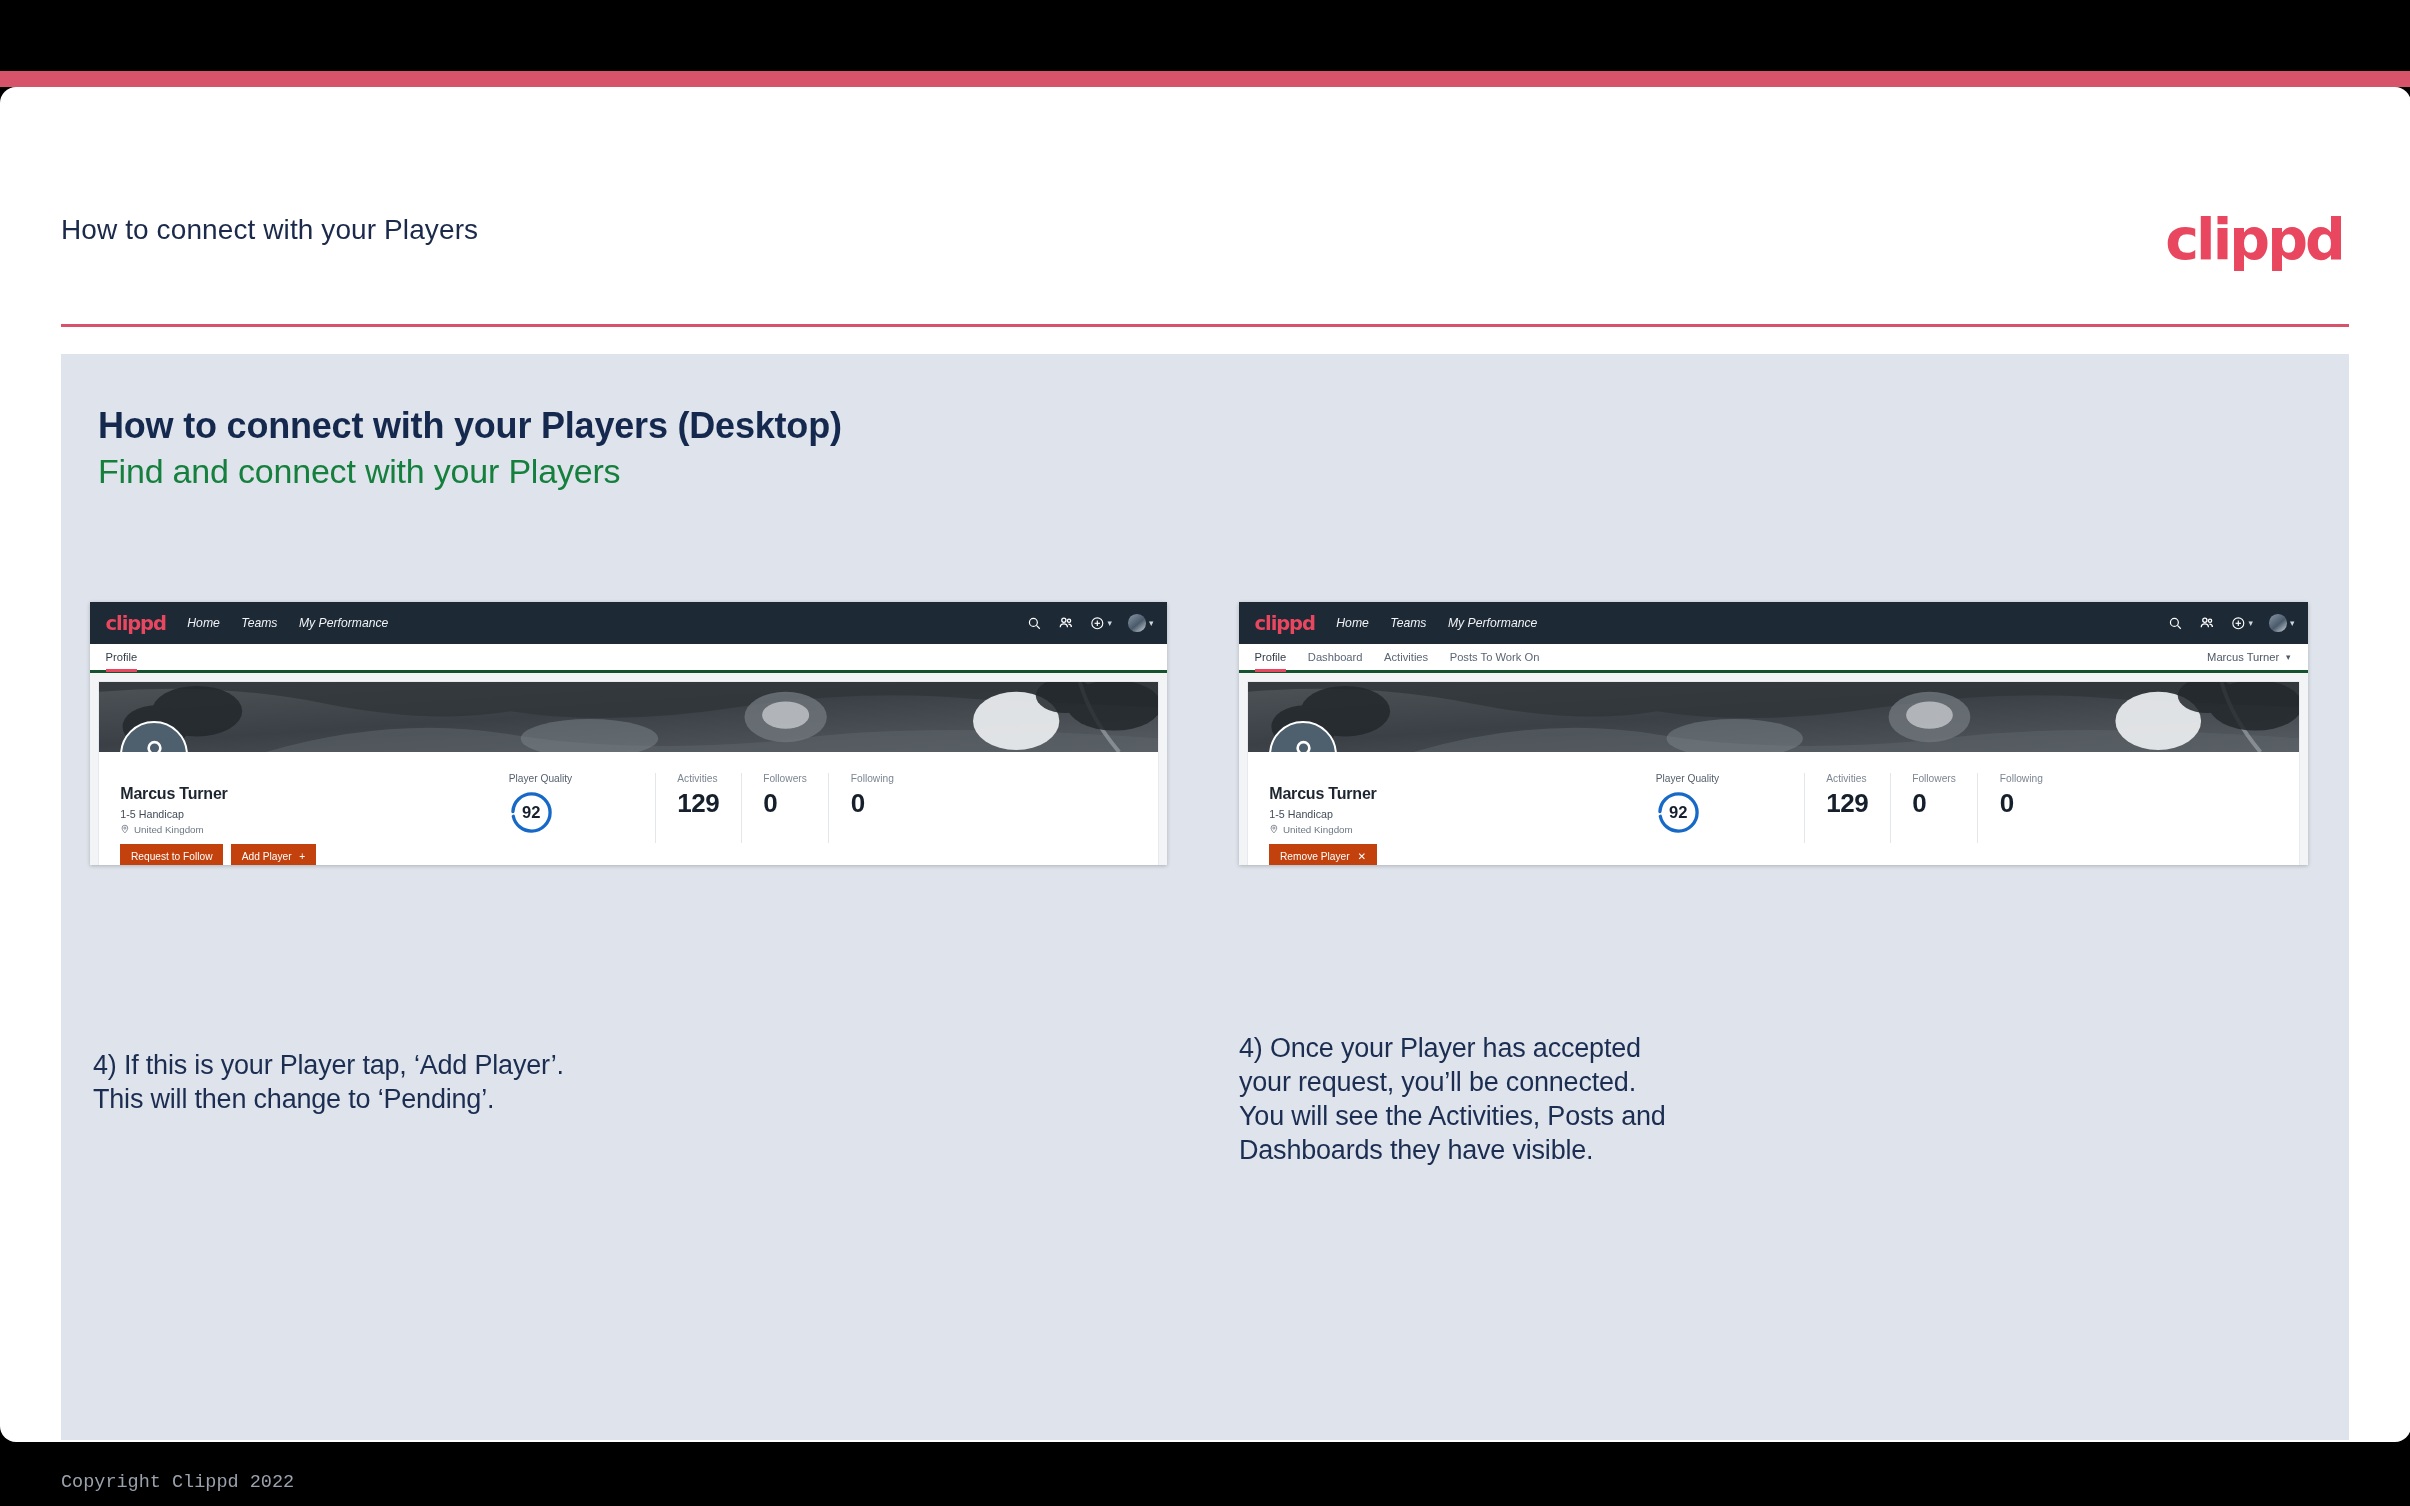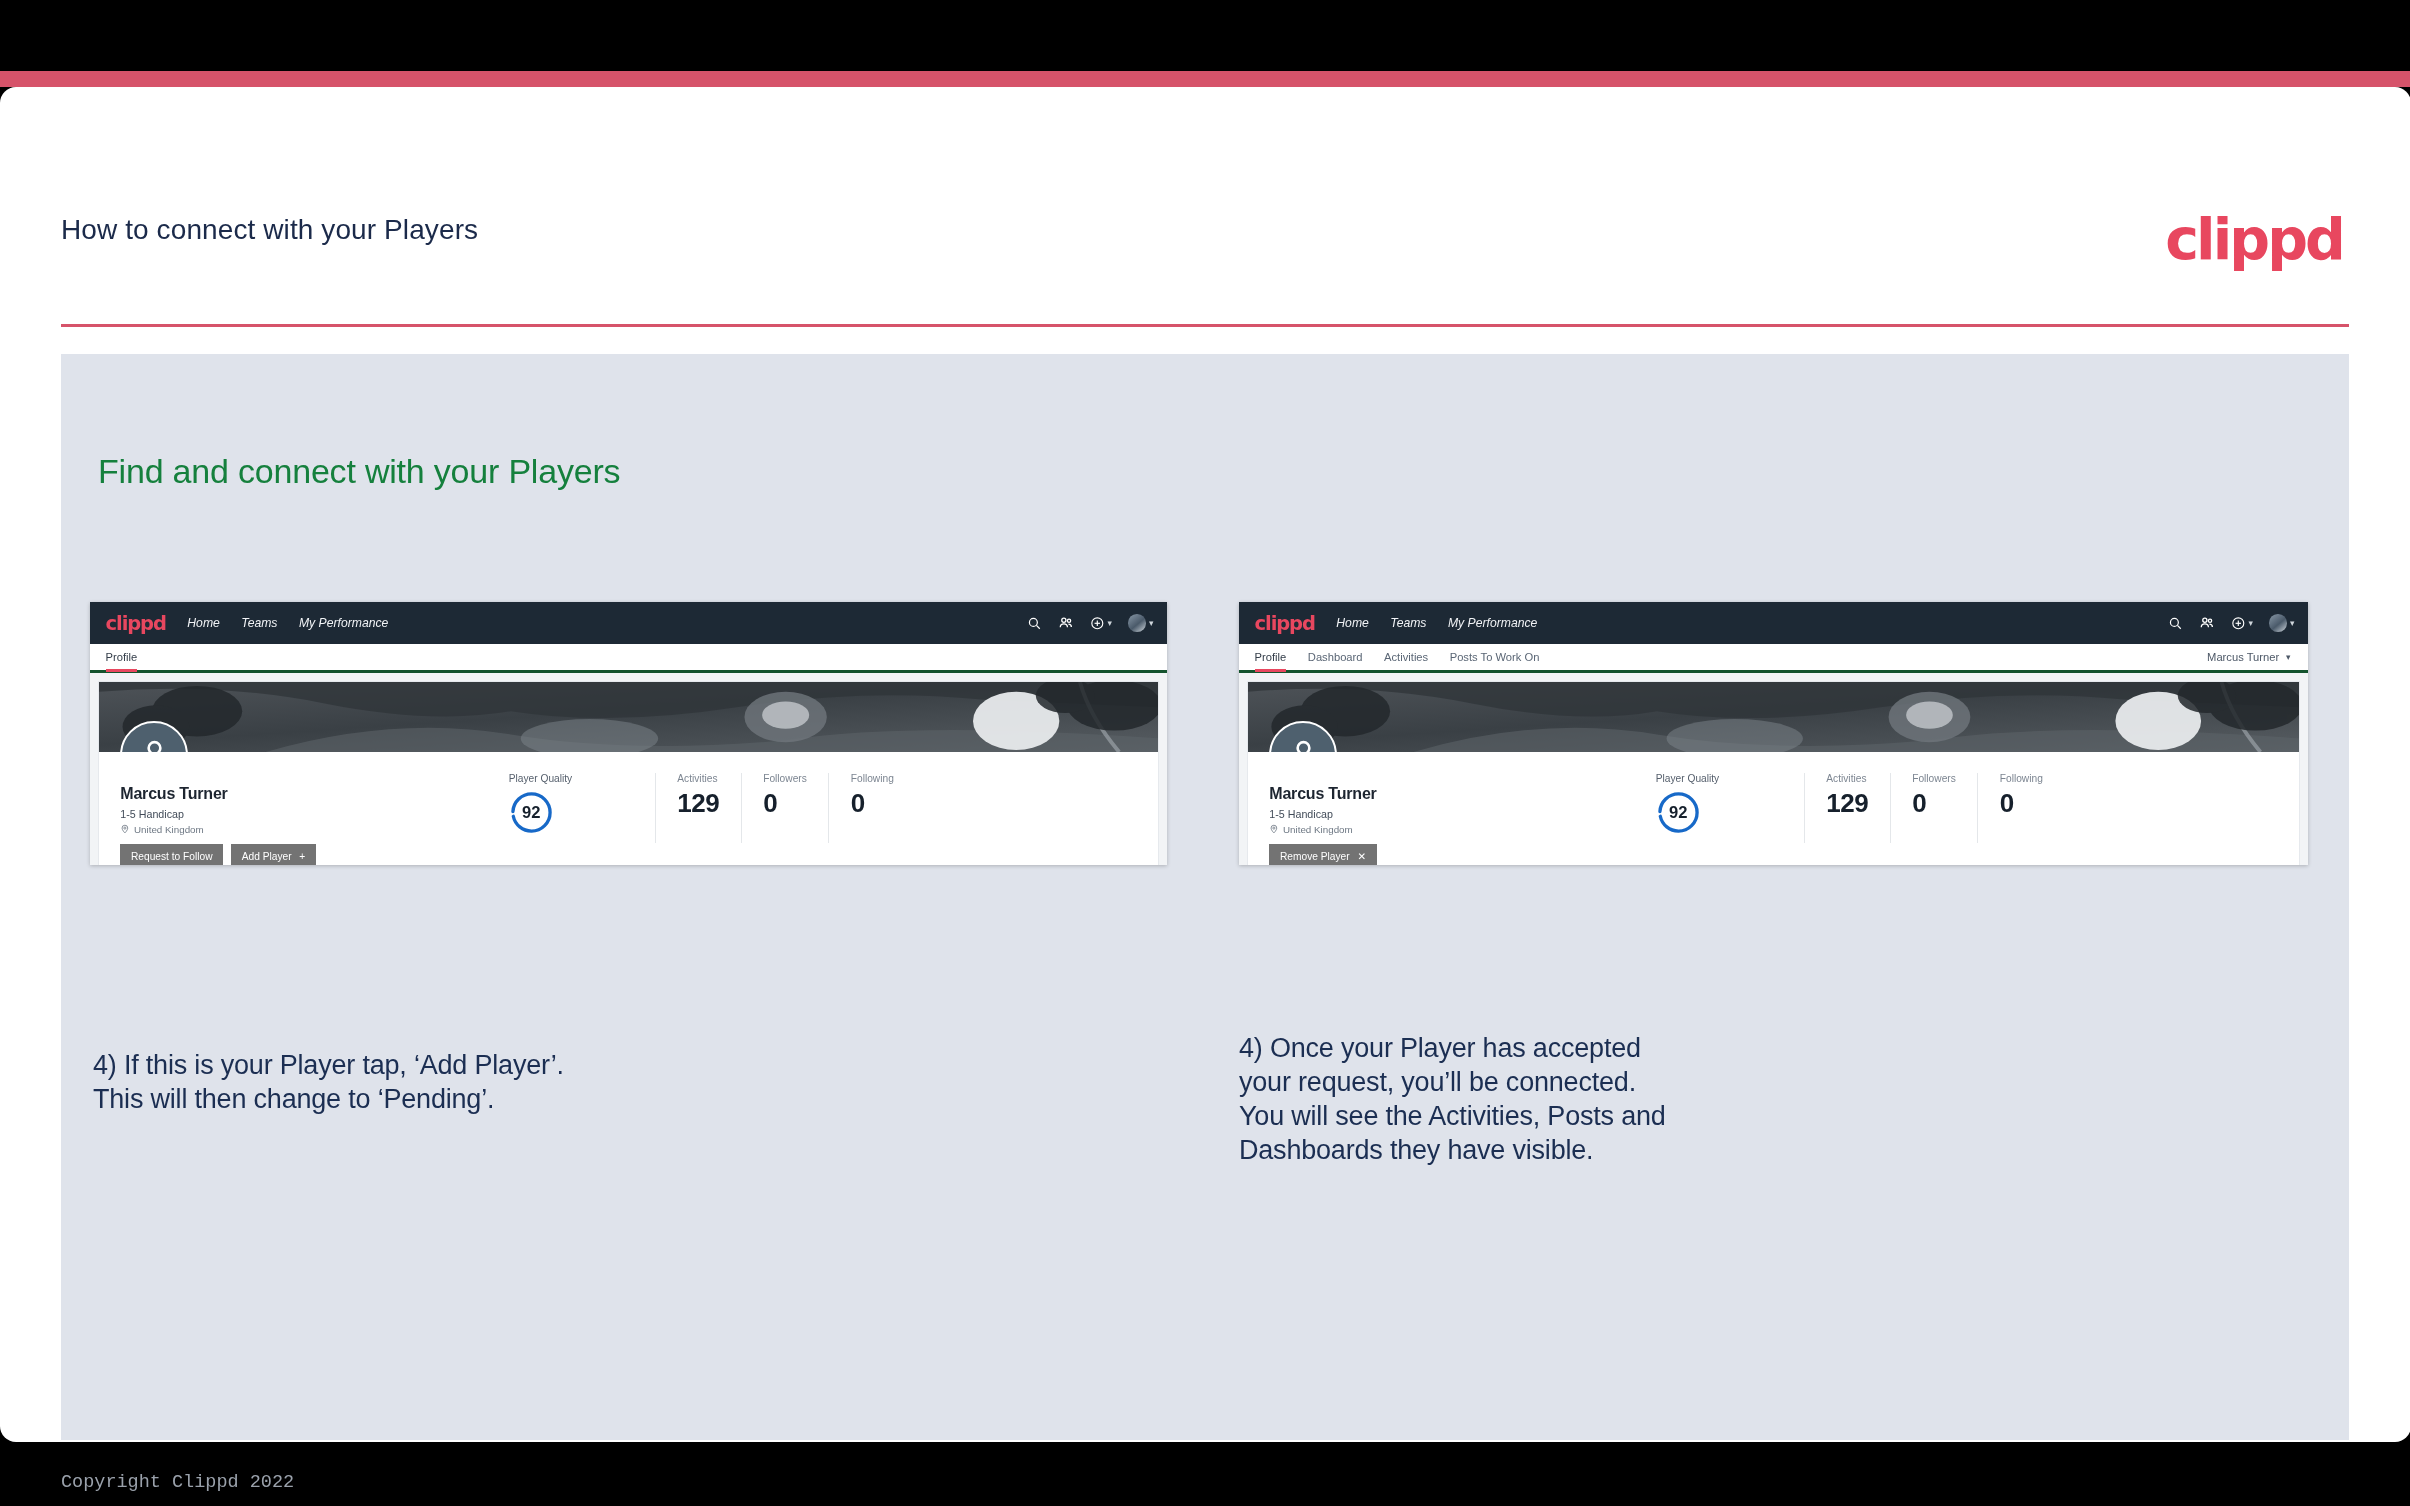--- a/index.html
+++ b/index.html
@@ -114,21 +114,21 @@
     z-index:3;
   }
   .avatar-big svg { width:39px; height:39px; }
 
   .profile-main { position:relative; height:117px; padding:33px 0 0 21.5px; }
   .pname { font-size:16px; font-weight:700; color:#1d2530; letter-spacing:-0.2px; }
   .phandicap { font-size:10.7px; color:#414b58; margin-top:4.9px; }
   .ploc { font-size:9.8px; color:#6e7884; margin-top:3.9px; display:flex; align-items:center; gap:3.9px; }
   .pbtns { margin-top:9.8px; display:flex; gap:7.8px; }
   .pbtn {
-    background:#737373; color:#fff; font-size:10.2px;
+    background:#c2410c; color:#fff; font-size:10.2px;
     padding:6.8px 10.7px; display:inline-flex; align-items:center; gap:7.8px;
     border:none; cursor:pointer; white-space:nowrap;
   }
 
   .stats { position:absolute; top:21.5px; display:flex; height:70px; }
   .stat { padding-left:21.5px; padding-right:21.5px; border-left:1px solid #e4e7ea; }
   .stat-label { font-size:10.2px; color:#7c8591; }
   .stat-value { font-size:26px; font-weight:700; color:#16202c; margin-top:3.9px; letter-spacing:-0.5px; }
 
   .pq { position:absolute; top:21.5px; }
@@ -164,20 +164,21 @@
   <div class="slide">
 
     <div class="slide-header">
       <div class="header-title">How to connect with your Players</div>
       <div class="brand-logo">clippd</div>
       <div class="header-rule"></div>
     </div>
 
     <div class="body-panel">
 
+      <div class="body-title">How to connect with your Players (Desktop)</div>
       <div class="body-subtitle">Find and connect with your Players</div>
 
       <div class="shot shot-left">
 
         <div class="appnav">
           <span class="nav-logo">clippd</span>
           <span class="nav-link">Home</span>
           <span class="nav-link">Teams</span>
           <span class="nav-link">My Performance</span>
           <span class="nav-icons">

